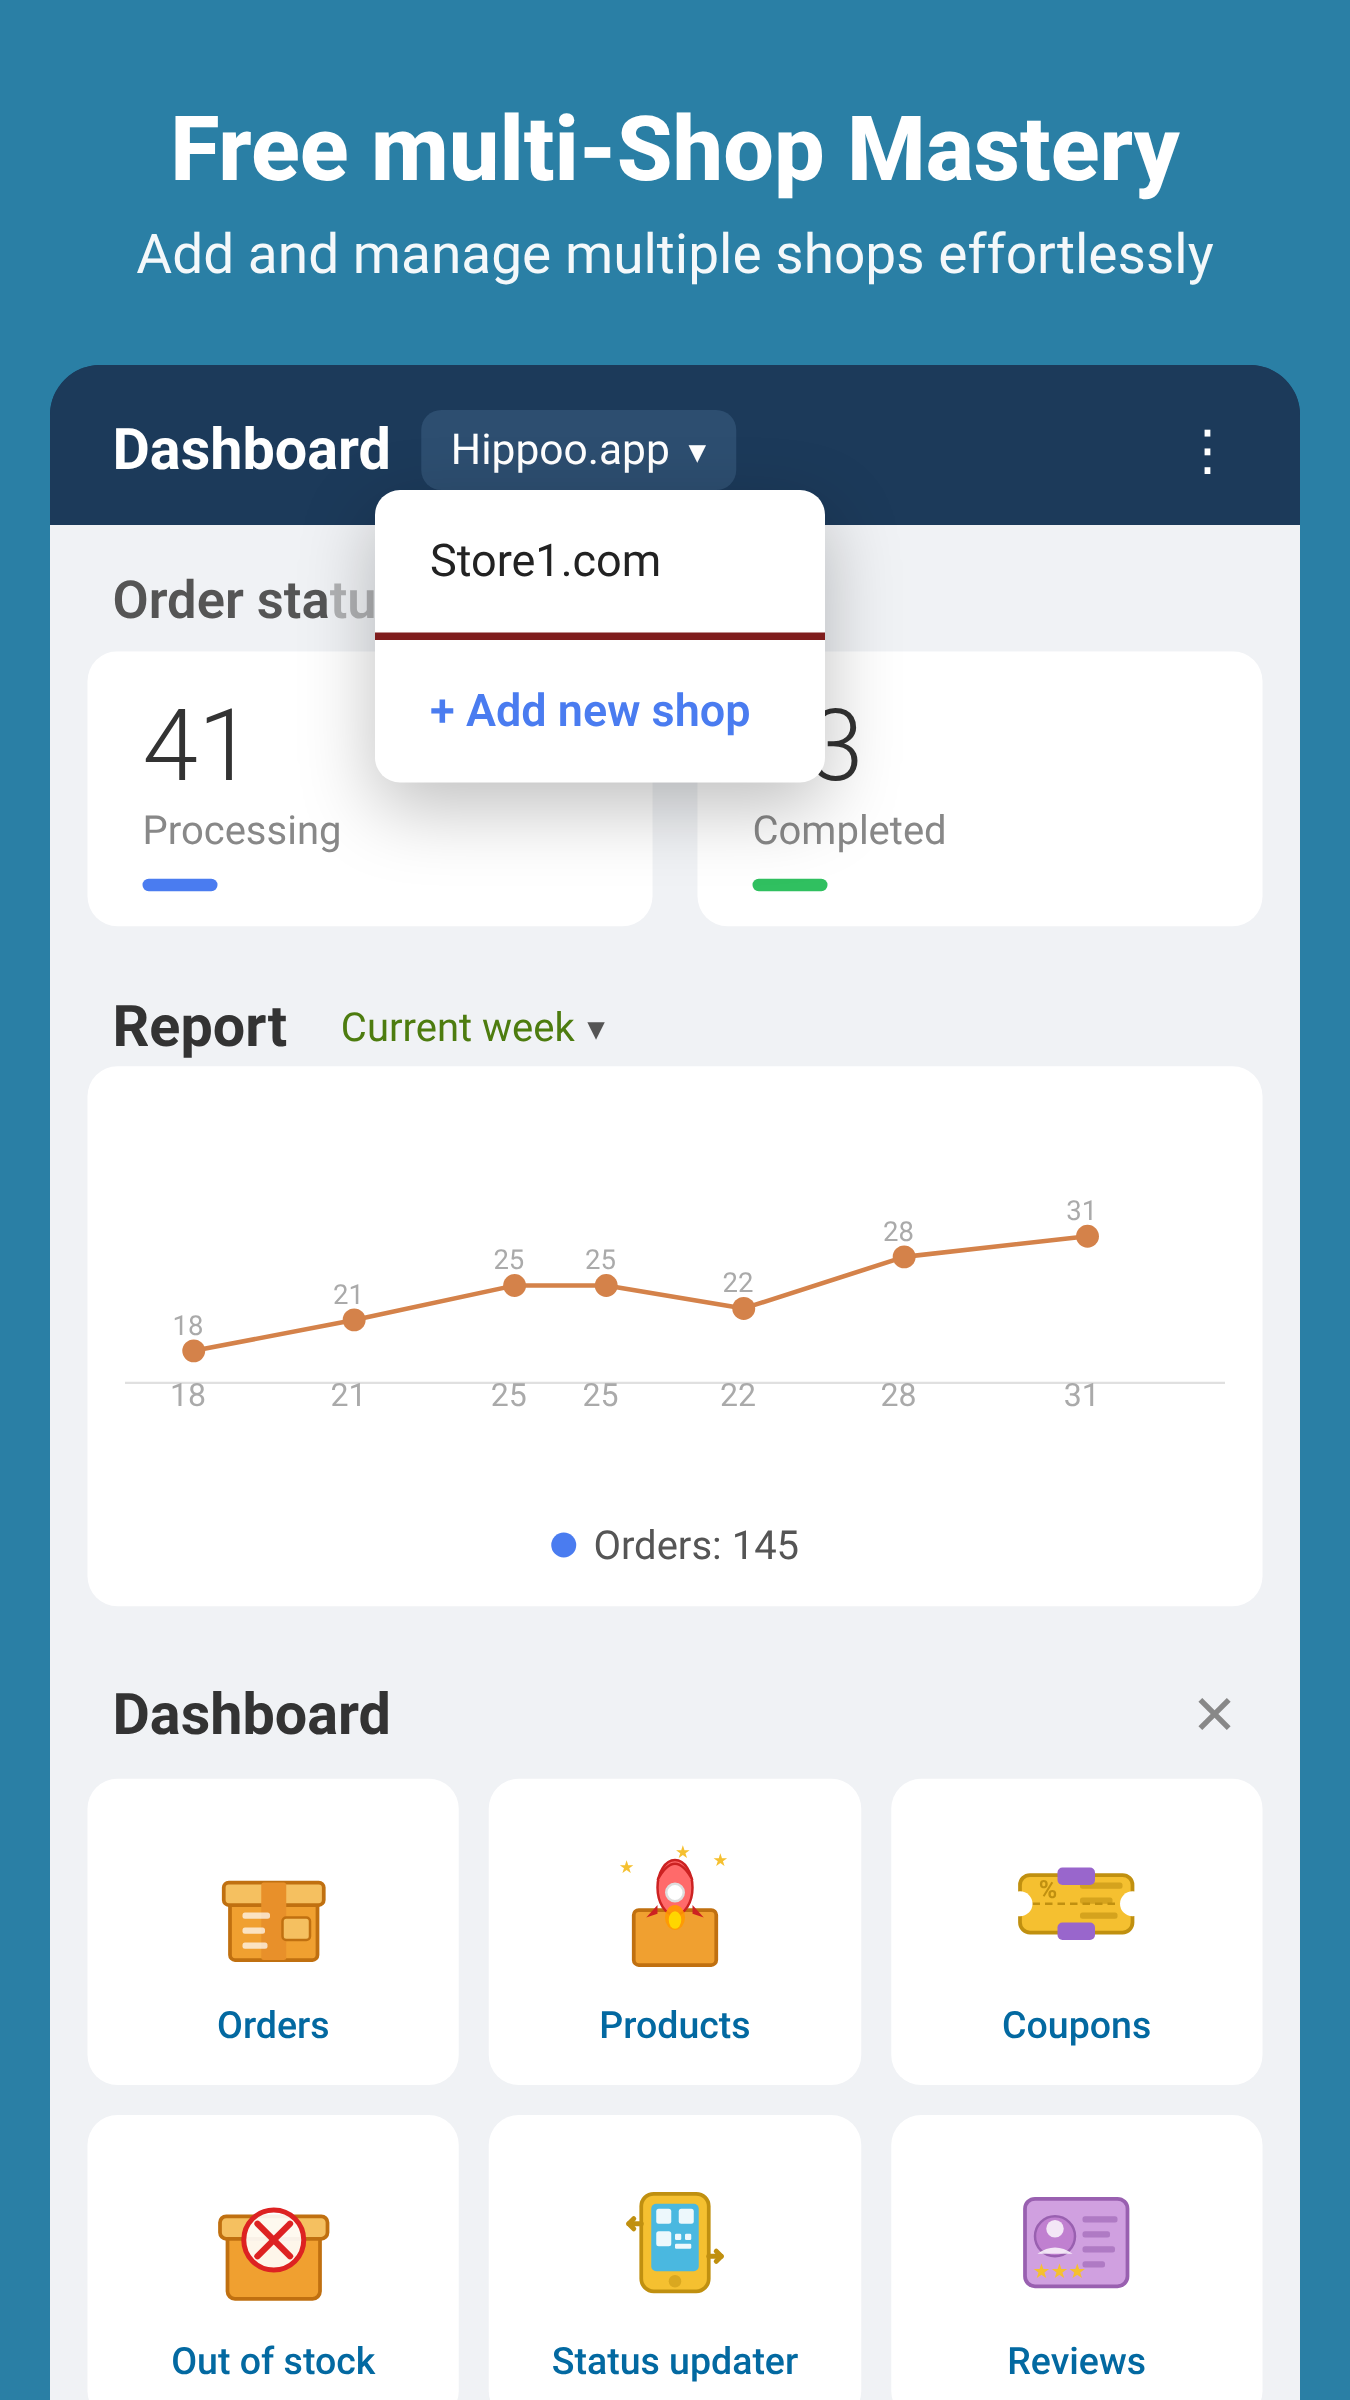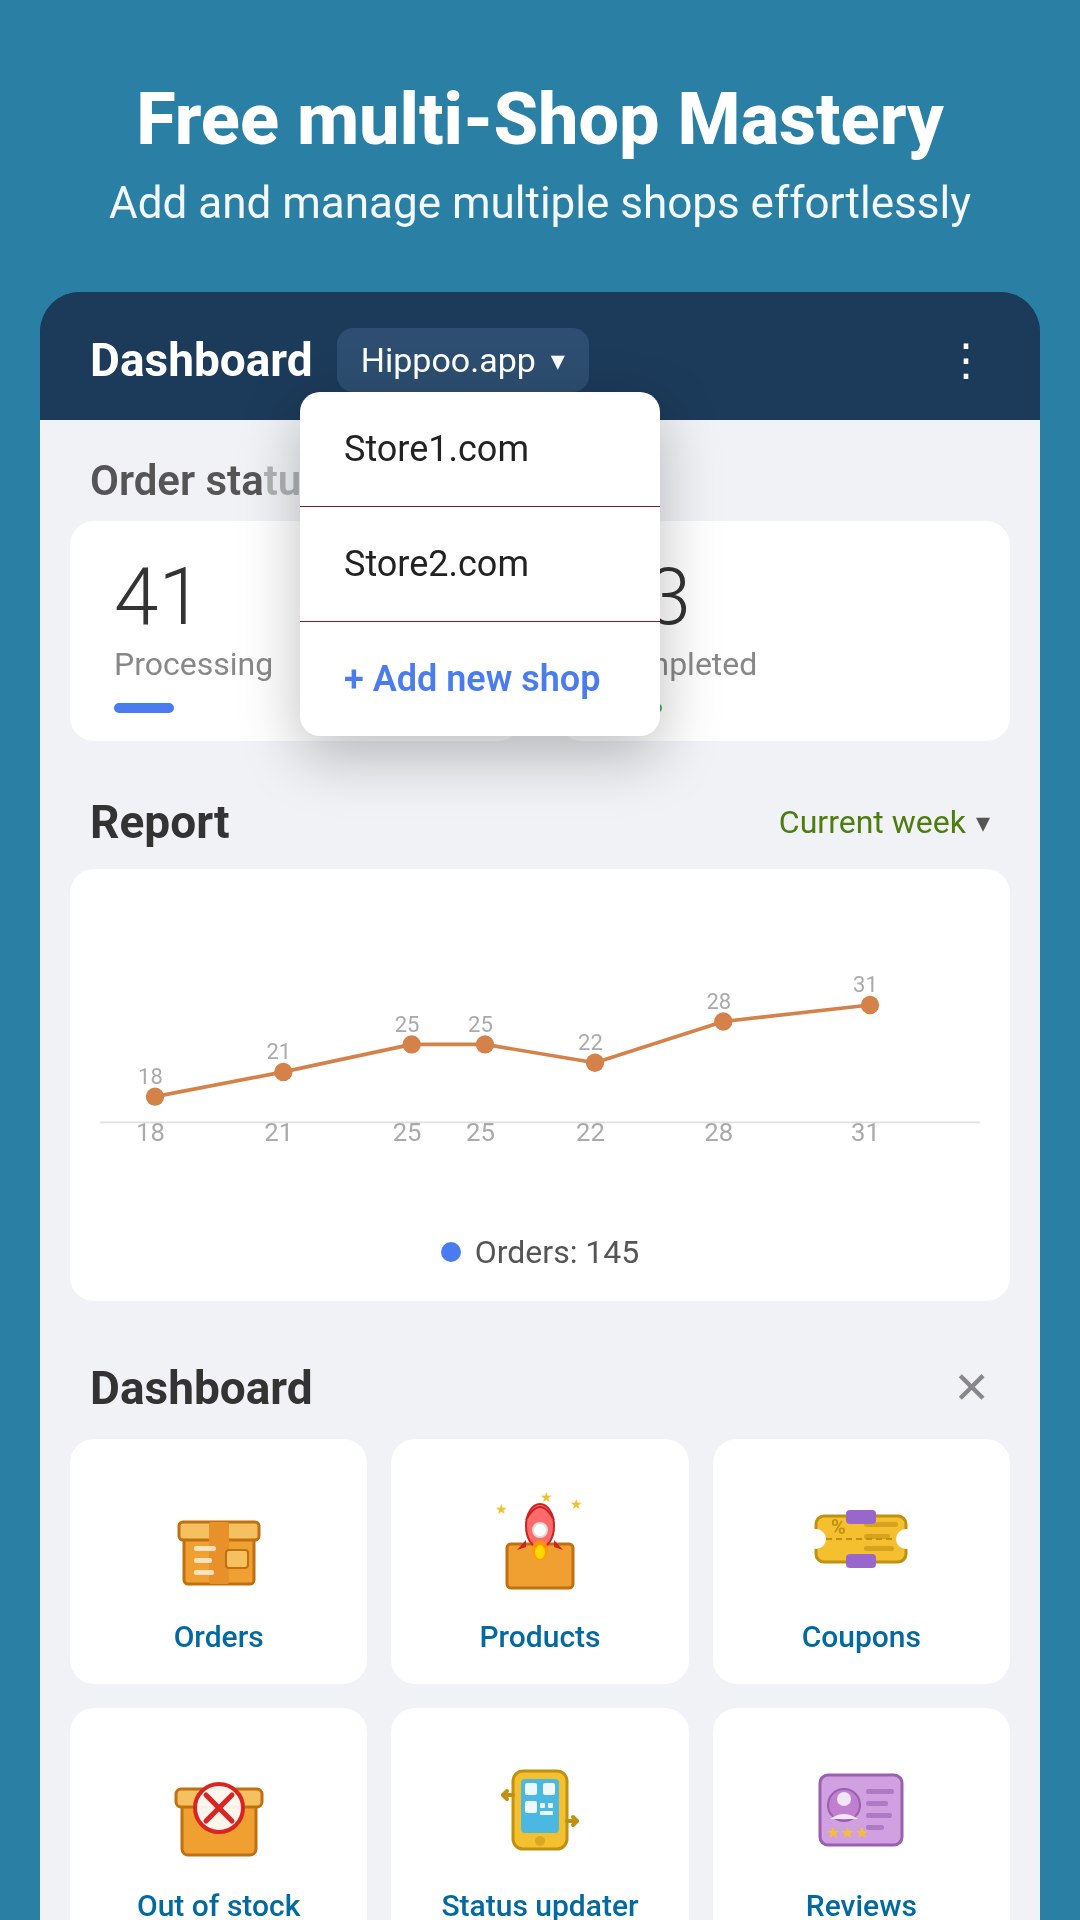--- a/index.html
+++ b/index.html
@@ -88,21 +88,21 @@
       box-shadow: 0 20px 60px rgba(0,0,0,0.25);
       z-index: 100;
       width: 360px;
       overflow: hidden;
     }
     .dropdown-item {
       padding: 36px 44px;
       font-size: 36px;
       color: #222;
       cursor: pointer;
-      border-bottom: 1px solid #7f1d1d;
+      border-bottom: 6px solid #7f1d1d;
     }
     .dropdown-item:last-child {
       border-bottom: none;
     }
     .dropdown-item.add-new {
       color: #4a7cf0;
       font-weight: 600;
     }
 
     
@@ -157,22 +157,23 @@
     .stat-indicator.blue { background: #4a7cf0; }
     .stat-indicator.green { background: #30c060; }
 
     
     .report-section {
       padding: 20px 30px;
     }
     .report-header {
       display: flex;
       align-items: center;
-      justify-content: space-between;
-      padding: 10px 20px 20px;
+      justify-content: flex-start;
+      padding: 10px 20px 4px;
+      gap: 43px;
     }
     .report-title {
       font-size: 46px;
       font-weight: 700;
       color: #333;
     }
     .report-filter {
       display: flex;
       align-items: center;
       gap: 10px;
@@ -285,21 +286,20 @@
     <div class="app-header-title">Dashboard</div>
     <div class="shop-selector">
       <span class="shop-selector-name">Hippoo.app</span>
       <span class="shop-selector-arrow">▾</span>
     </div>
     <div class="header-menu-dots">⋮</div>
   </div>
 
   <div class="dropdown-menu">
     <div class="dropdown-item">Store1.com</div>
-    <div class="dropdown-item">Store2.com</div>
     <div class="dropdown-item add-new">+ Add new shop</div>
   </div>
 
   <div class="app-content">
 
     <div class="section-header">Order sta<span style="opacity:0.4">tus</span></div>
     <div class="stats-row">
       <div class="stat-card">
         <div class="stat-number">41</div>
         <div class="stat-label">Processing</div>

